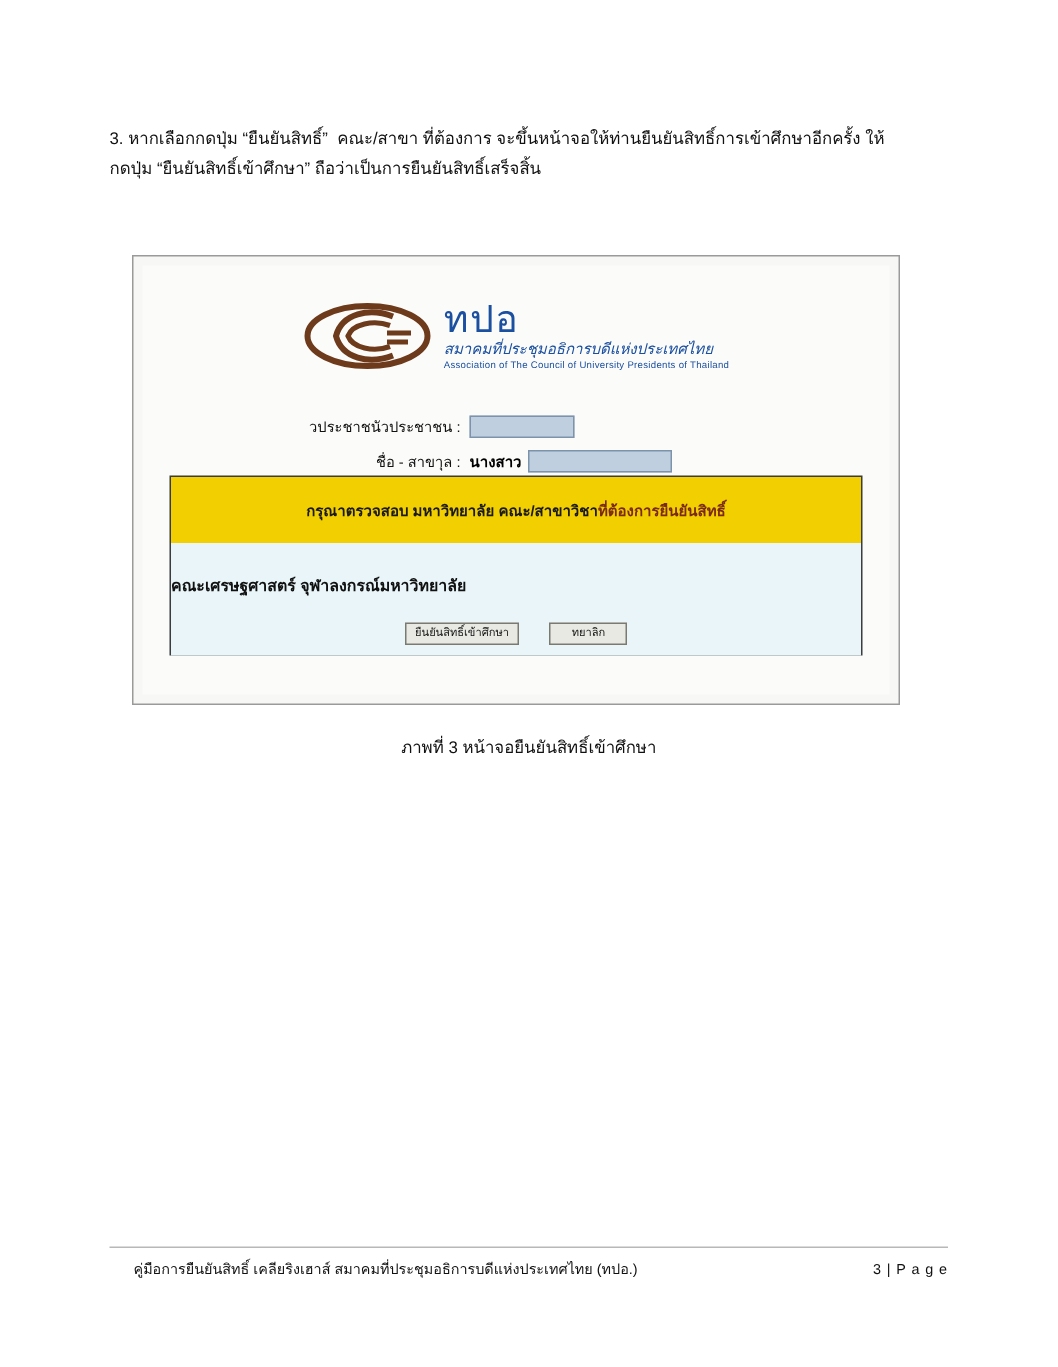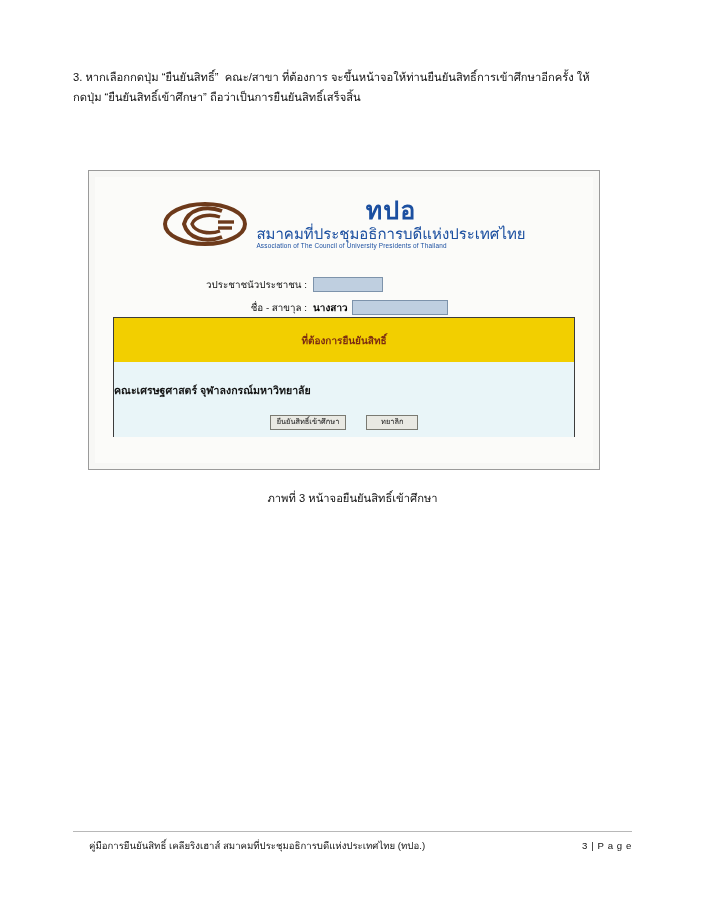--- a/index.html
+++ b/index.html
@@ -18,21 +18,21 @@
   .page {
     position: absolute;
     inset: 0;
     background: #ffffff;
   }
 
   
   .intro {
     position: absolute;
     left: 73px;
-    top: 68px;
+    top: 84px;
     width: 560px;
     font-size: 11.2px;
     line-height: 1.75;
     color: #111111;
     text-align: left;
   }
   .intro .ln { display: block; white-space: pre-wrap; }
 
   
   .shot {
@@ -63,31 +63,31 @@
   }
   .logo-mark {
     width: 86px;
     height: 58px;
     margin-right: 8px;
     flex: none;
   }
   .logo-text { line-height: 1; }
   .logo-thai-big {
     font-size: 25px;
-    font-weight: bold;
+    font-weight: normal;
     color: #1b4fa0;
     letter-spacing: 1px;
     display: block;
-    text-align: center;
   }
   .logo-thai-sub {
-    font-size: 15px;
+    font-size: 10px;
     color: #1b4fa0;
     display: block;
     margin-top: 3px;
+    font-style: italic;
   }
   .logo-eng-sub {
     font-size: 6.4px;
     color: #1b4fa0;
     display: block;
     margin-top: 2px;
     letter-spacing: .2px;
   }
 
   
@@ -251,20 +251,21 @@
         </div>
         <div class="frow">
           <span class="flabel">ชื่อ - สาขาุล :</span>
           <span class="fval-name">นางสาว</span>
           <span class="fbox name"></span>
         </div>
       </div>
 
       <div class="panel">
         <div class="panel-head">
+          <span>กรุณาตรวจสอบ มหาวิทยาลัย คณะ/สาขาวิชา </span>
             <span class="em">ที่ต้องการยืนยันสิทธิ์</span>
         </div>
         <div class="panel-body">
           <div class="faculty">คณะเศรษฐศาสตร์ จุฬาลงกรณ์มหาวิทยาลัย</div>
           <div class="btn-row">
             <button class="btn confirm">ยืนยันสิทธิ์เข้าศึกษา</button>
             <button class="btn cancel">ทยาลิก</button>
           </div>
         </div>
       </div>

